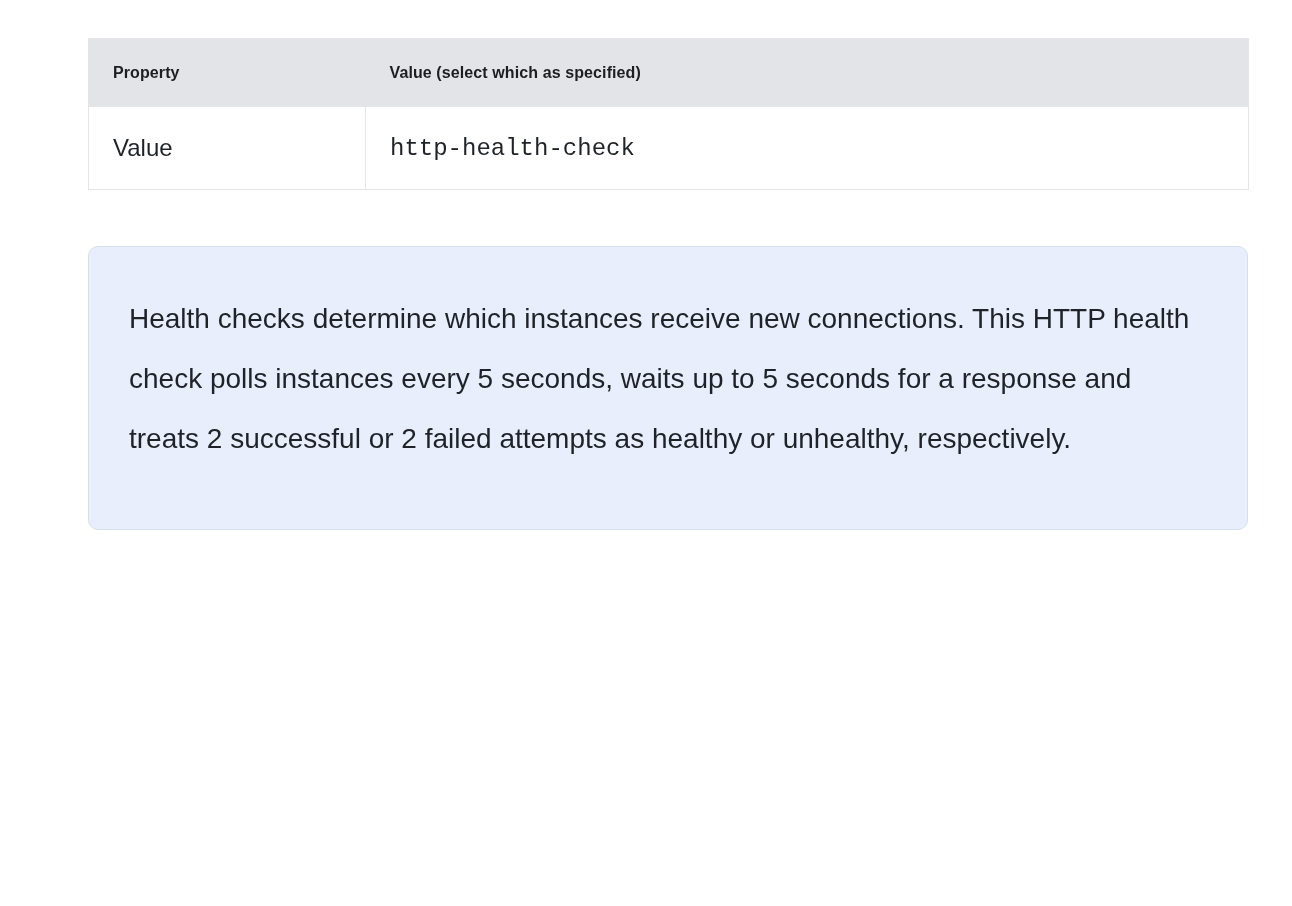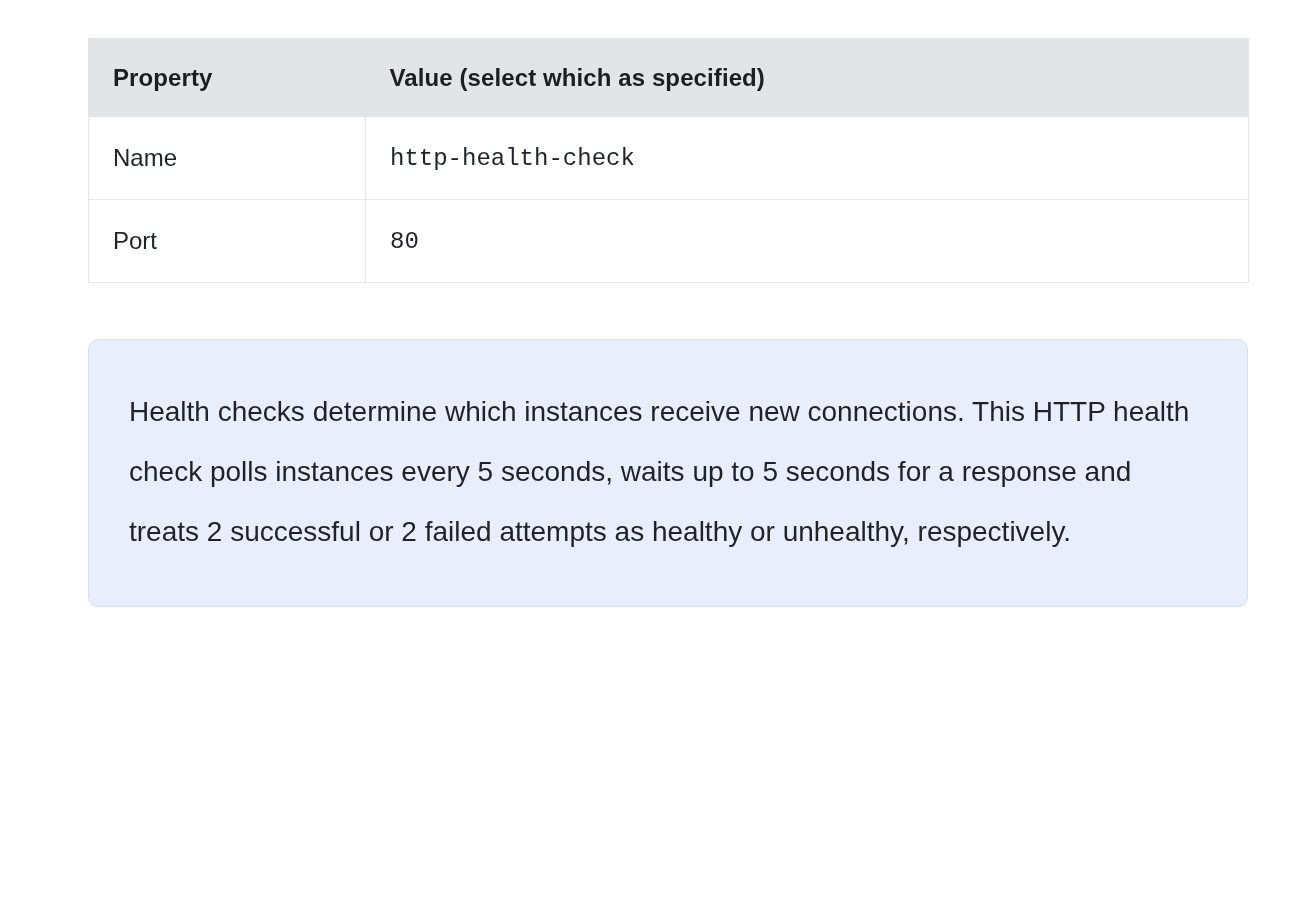--- a/index.html
+++ b/index.html
@@ -26,21 +26,21 @@
     border-collapse: collapse;
     table-layout: fixed;
     border: 1px solid #e3e5e8;
     background: #ffffff;
   }
   table.spec-table col.c1 { width: 277px; }
   table.spec-table col.c2 { width: 883px; }
   table.spec-table thead th {
     background: #e2e4e7;
     text-align: left;
-    font-size: 24px;
+    font-size: 16px;
     font-weight: bold;
     color: #1b1f23;
     padding: 25px 24px 24px 24px;
     border: none;
     letter-spacing: 0.1px;
   }
   table.spec-table thead th.first {
     padding-left: 24px;
   }
   table.spec-table tbody td {
@@ -57,21 +57,21 @@
     border-right: none;
     font-family: Liberation Mono, monospace;
   }
   .note {
     margin-top: 56px;
     width: 1160px;
     box-sizing: border-box;
     background: #e8eefc;
     border: 1px solid #d6e0f5;
     border-radius: 10px;
-    padding: 42px 40px 44px 40px;
+    padding: 42px 40px 60px 40px;
   }
   .note p {
     margin: 0;
     font-size: 28px;
     line-height: 60px;
     color: #1f2328;
     max-width: 1075px;
   }
 </style>
 </head>
@@ -85,26 +85,22 @@
         <col class="c2">
       </colgroup>
     <thead>
       <tr>
         <th class="first">Property</th>
         <th>Value (select which as specified)</th>
       </tr>
     </thead>
     <tbody>
       <tr>
-        <td>Name</td>
+        <td>Value</td>
         <td class="val">http-health-check</td>
-      </tr>
-      <tr>
-        <td>Port</td>
-        <td class="val">80</td>
       </tr>
     </tbody>
   </table>
 
   <div class="note">
     <p>Health checks determine which instances receive new connections. This HTTP health check polls instances every 5 seconds, waits up to 5 seconds for a response and treats 2 successful or 2 failed attempts as healthy or unhealthy, respectively.</p>
   </div>
 
 </div>
 

